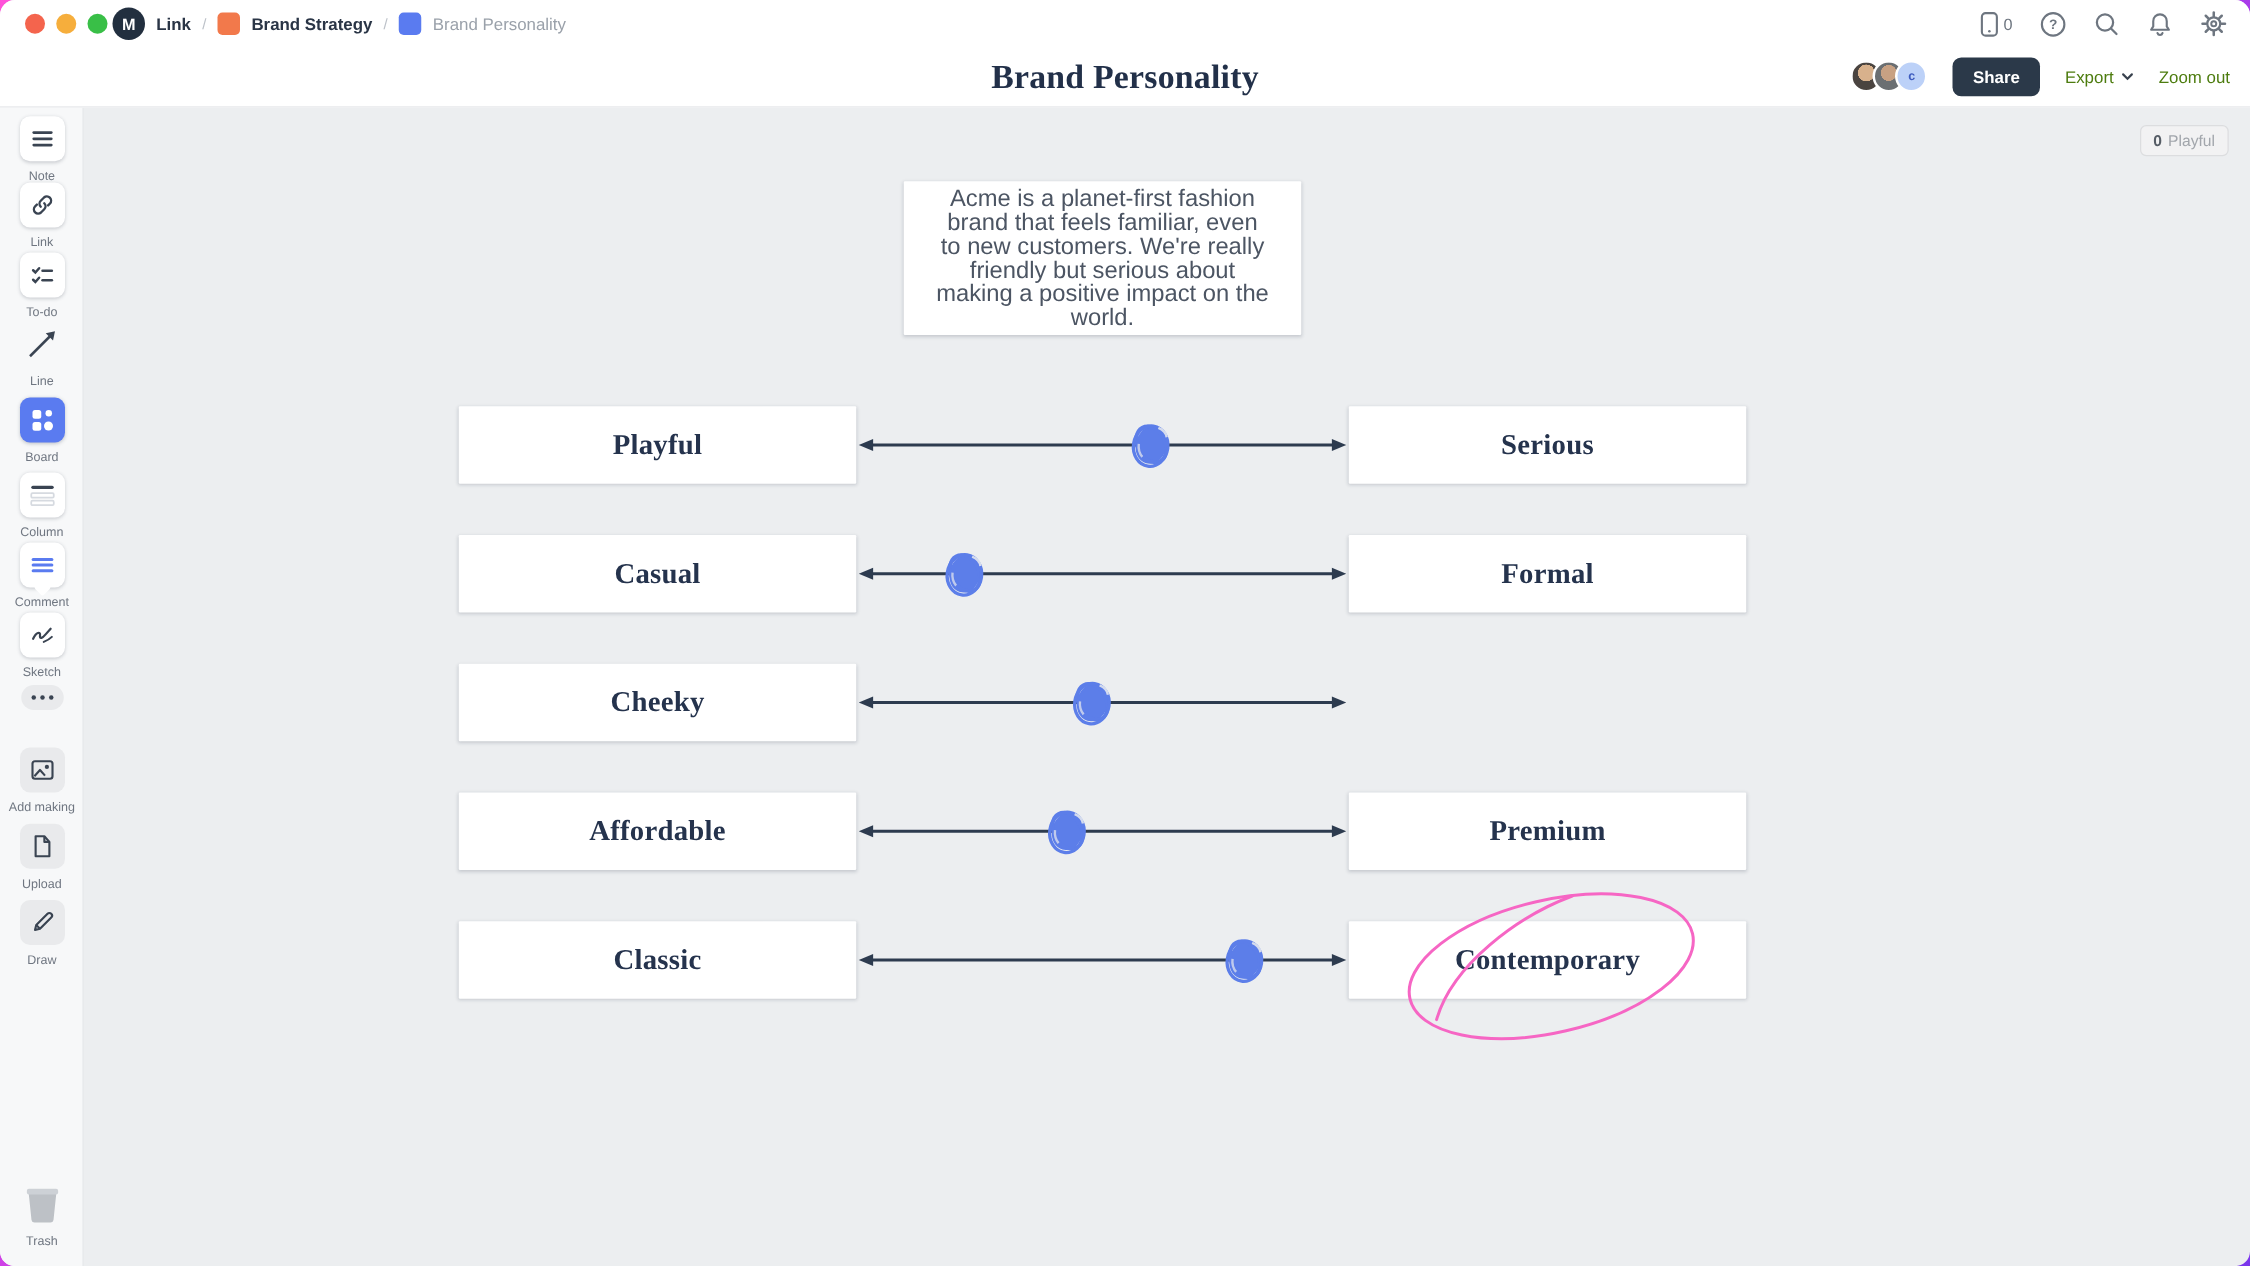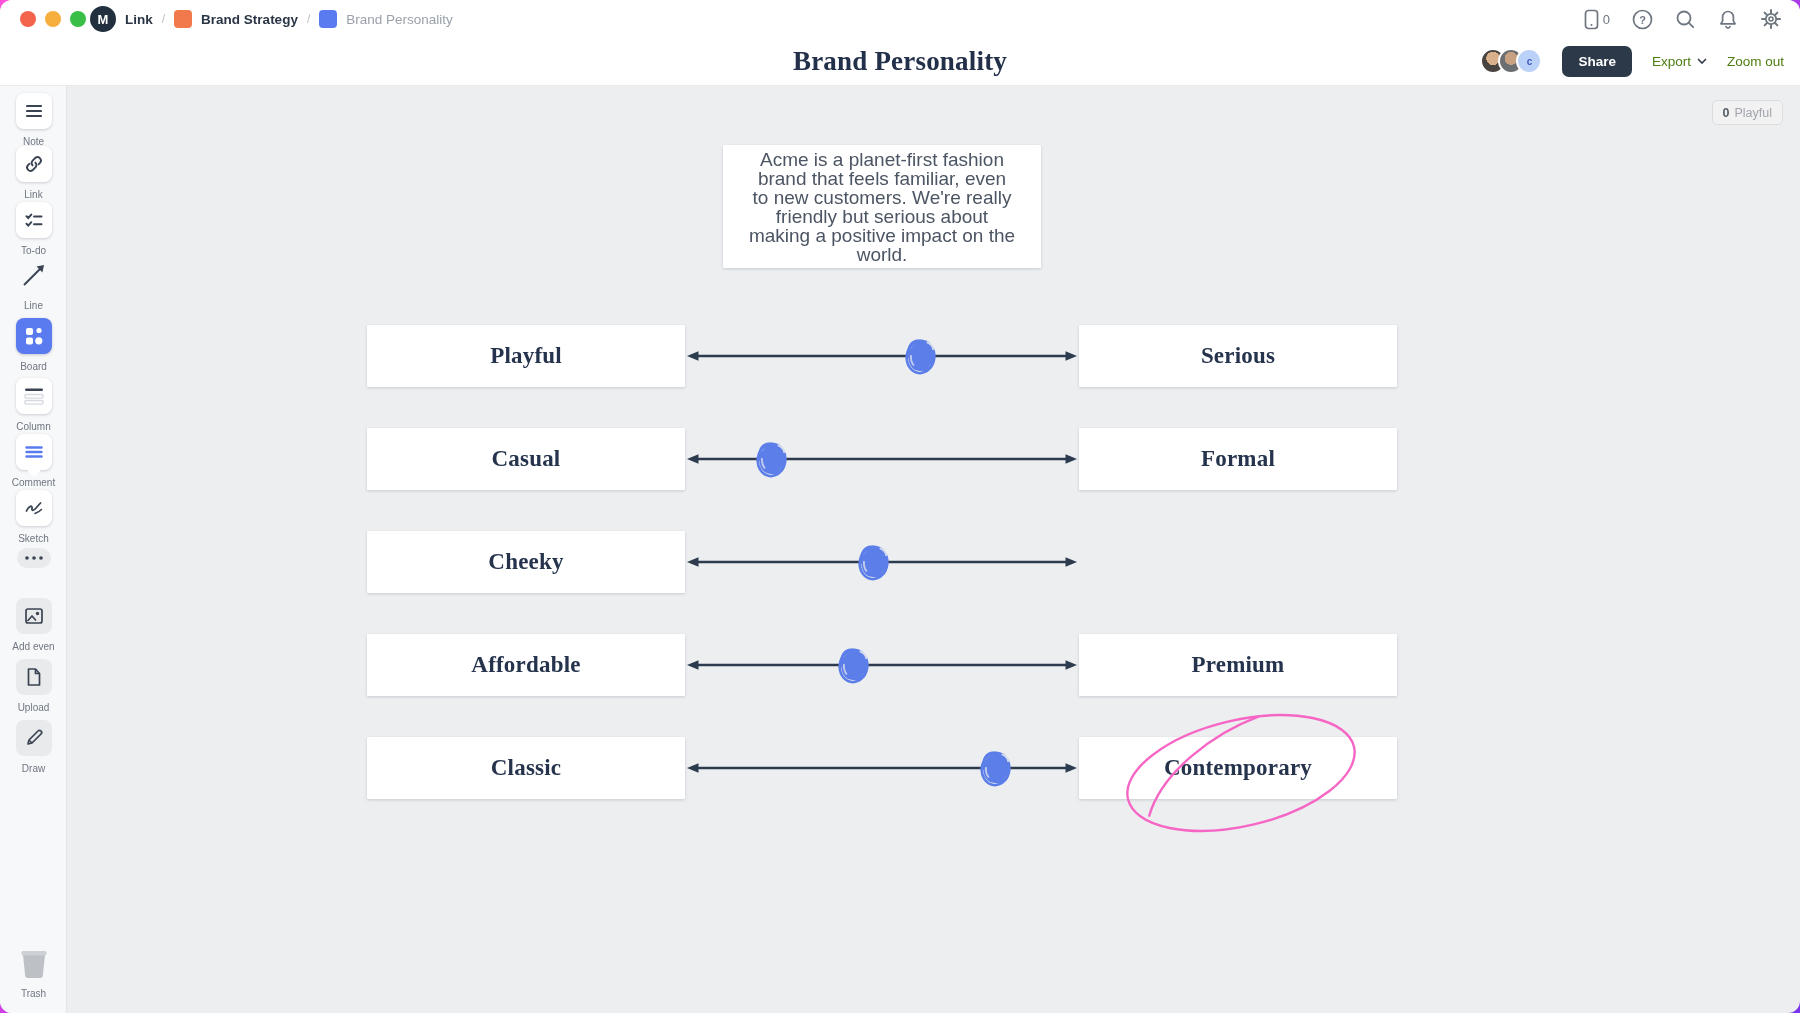--- a/index.html
+++ b/index.html
@@ -255,21 +255,21 @@
       </span>
     </div>
     <div class="tool" style="top:512px">
       <span class="tile tile-gray">
         <svg width="22" height="22" viewBox="0 0 22 22">
             <rect x="3" y="4" width="16" height="14" rx="2" fill="none" stroke="#3A4452" stroke-width="1.7"></rect>
             <circle cx="14.5" cy="8.5" r="1.7" fill="#3A4452"></circle>
             <path d="M4.5 16 l4.5 -5 l4 4.5" fill="none" stroke="#3A4452" stroke-width="1.7" stroke-linejoin="round"></path>
           </svg>
       </span>
-      <span class="tool-label">Add even</span>
+      <span class="tool-label">Add making</span>
     </div>
     <div class="tool" style="top:573px">
       <span class="tile tile-gray">
         <svg width="22" height="22" viewBox="0 0 22 22">
             <path d="M5.5 3 h7 l4 4.5 v11.5 h-11 z" fill="none" stroke="#3A4452" stroke-width="1.7" stroke-linejoin="round"></path>
             <path d="M12.5 3 v4.5 h4" fill="none" stroke="#3A4452" stroke-width="1.7" stroke-linejoin="round"></path>
           </svg>
       </span>
       <span class="tool-label">Upload</span>
     </div>

